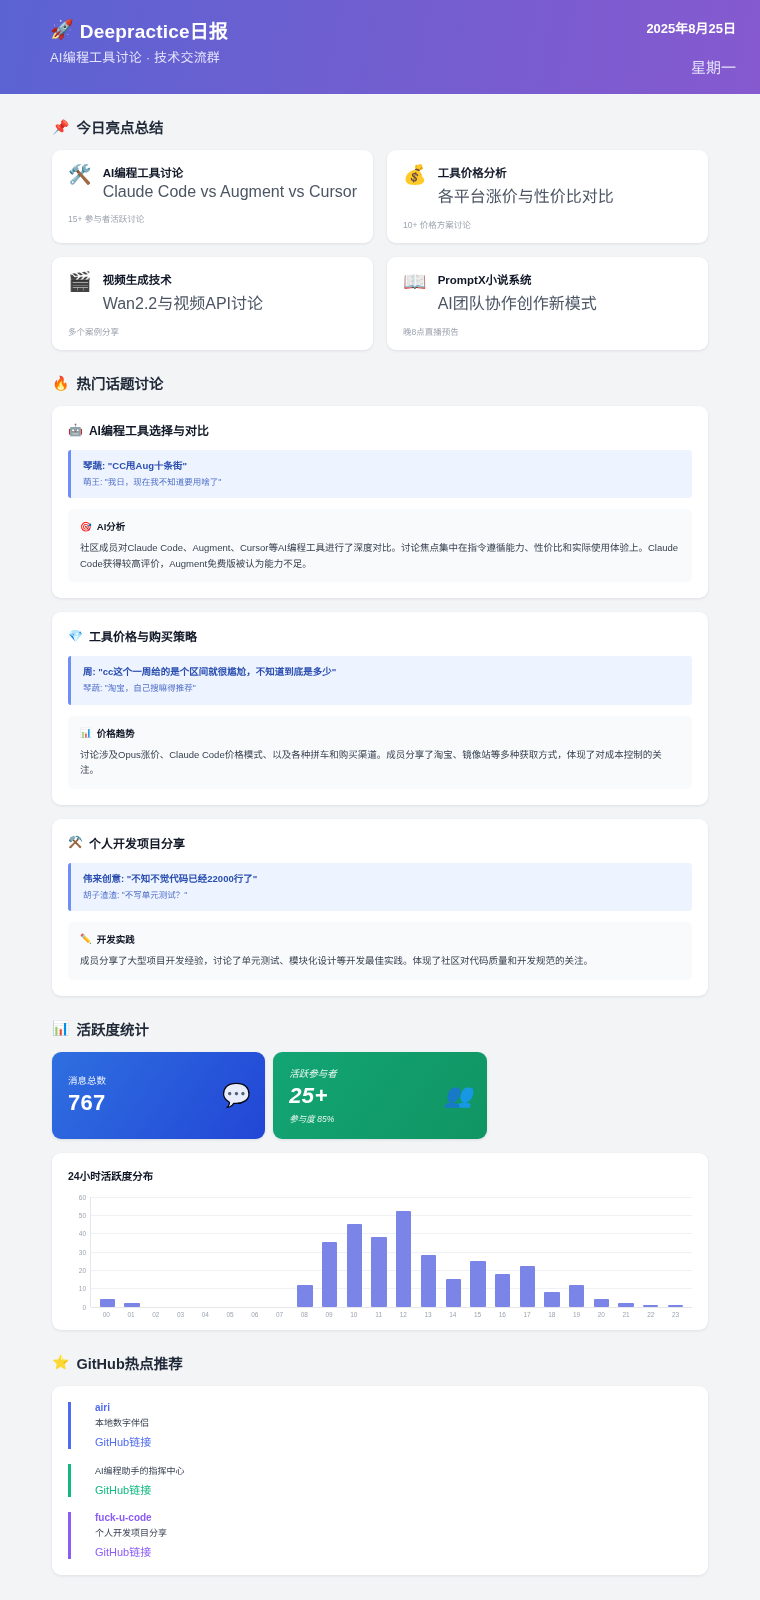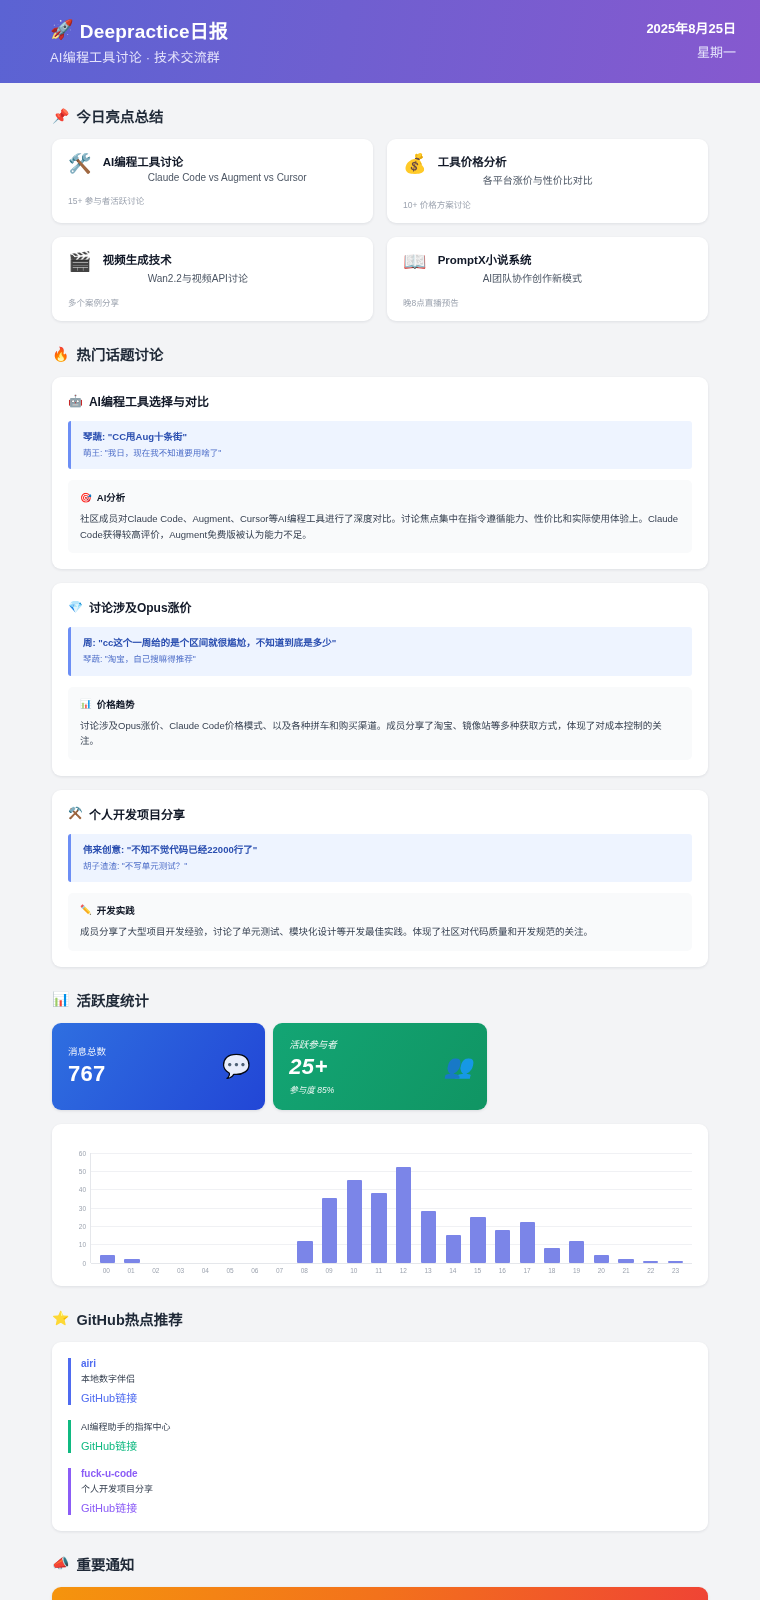--- a/index.html
+++ b/index.html
@@ -16,41 +16,41 @@
     background: linear-gradient(100deg, #5b63d3 0%, #6f5fd0 45%, #8659cf 100%);
     color: #fff;
     padding: 16px 24px 17px 50px;
     display: flex; align-items: flex-start; justify-content: space-between;
     min-height: 62px;
   }
   .brand-title { font-size: 19px; font-weight: bold; letter-spacing: .2px; display:flex; align-items:center; gap:6px; }
   .brand-sub { font-size: 13px; margin-top: 4px; color: #e4e2fb; letter-spacing:.2px; }
   .header-right { text-align: right; padding-top: 2px; }
   .header-date { font-size: 13px; font-weight: bold; }
-  .header-weekday { font-size: 13px; margin-top: 5px; color: #e2e0fa; }
+  .header-weekday { font-size: 15px; margin-top: 19px; color: #e2e0fa; }
 
   
   .content { padding: 0 30px; flex: 1 0 auto; }
   .section { margin-top: 22px; }
   .section-title {
     font-size: 14.5px; font-weight: bold; color: #1f2937;
     display: flex; align-items: center; gap: 7px; margin: 0 0 13px 22px;
   }
   .section-title .emoji { font-size: 14px; }
 
   
   .hl-grid { display: grid; grid-template-columns: 1fr 1fr; gap: 14px; margin: 0 22px; }
   .hl-card {
     background: #fff; border-radius: 9px; padding: 14px 16px 13px 16px;
     box-shadow: 0 1px 3px rgba(15,23,42,.09); min-height: 76px;
   }
   .hl-head { display: flex; align-items: flex-start; gap: 11px; }
   .hl-emoji { font-size: 19px; line-height: 1; padding-top: 1px; }
   .hl-title { font-size: 11.5px; font-weight: bold; color: #111827; }
-  .hl-desc { font-size: 10px; color: #4b5563; margin-top: 3px; margin-left: 45px; }
+  .hl-desc { font-size: 16px; color: #4b5563; margin-top: 3px; }
   .hl-meta { font-size: 8.5px; color: #9ca3af; margin-top: 11px; }
 
   
   .topic-card {
     background: #fff; border-radius: 9px; margin: 0 22px 14px 22px;
     padding: 15px 16px 16px 16px; box-shadow: 0 1px 3px rgba(15,23,42,.09);
   }
   .topic-title { font-size: 12px; font-weight: bold; color: #111827; display: flex; align-items: center; gap: 6px; }
   .quote-box {
     background: #eef4ff; border-left: 3px solid #6c8ef5; border-radius: 3px;
@@ -97,21 +97,21 @@
   .bar-slot { flex: 1; display: flex; flex-direction: column; justify-content: flex-end; align-items: center; height: 100%; }
   .bar { width: 62%; background: #7b85e8; border-radius: 1px; }
   .x-axis { display: flex; padding: 4px 4px 0 4px; margin-left: 22px; }
   .x-lab { flex: 1; text-align: center; font-size: 6.5px; color: #9ca3af; }
 
   
   .gh-card {
     background: #fff; border-radius: 9px; margin: 0 22px;
     padding: 16px 16px 16px 16px; box-shadow: 0 1px 3px rgba(15,23,42,.09);
   }
-  .gh-item { border-left: 3px solid #5b6ff0; padding: 0 0 0 10px; margin-bottom: 15px; }
+  .gh-item { border-left: 3px solid #5b6ff0; padding: 0 0 0 24px; margin-bottom: 15px; }
   .gh-item:last-child { margin-bottom: 0; }
   .gh-name { font-size: 10px; font-weight: bold; }
   .gh-desc { font-size: 9px; color: #374151; margin-top: 3px; }
   .gh-link { font-size: 11px; margin-top: 4px; }
 
   
   .notice-card {
     margin: 0 22px; border-radius: 9px; color: #fff;
     background: linear-gradient(100deg, #f5940d 0%, #f3721b 48%, #ef4136 100%);
     padding: 16px 18px 18px 18px; min-height: 140px;
@@ -213,21 +213,21 @@
             <span>🎯</span>
             <span>AI分析</span>
           </div>
           <div class="analysis-text">社区成员对Claude Code、Augment、Cursor等AI编程工具进行了深度对比。讨论焦点集中在指令遵循能力、性价比和实际使用体验上。Claude Code获得较高评价，Augment免费版被认为能力不足。</div>
         </div>
       </div>
 
       <div class="topic-card">
         <div class="topic-title">
           <span>💎</span>
-          <span>讨论涉及Opus涨价</span>
+          <span>工具价格与购买策略</span>
         </div>
         <div class="quote-box">
           <div class="quote-primary">周: "cc这个一周给的是个区间就很尴尬，不知道到底是多少"</div>
           <div class="quote-secondary">琴蔬: "淘宝，自己搜嘛得推荐"</div>
         </div>
         <div class="analysis-box">
           <div class="analysis-title">
             <span>📊</span>
             <span>价格趋势</span>
           </div>
@@ -267,20 +267,21 @@
         </div>
         <div class="stat-card stat-green">
           <div class="stat-label">活跃参与者</div>
           <div class="stat-value">25+</div>
           <div class="stat-sub">参与度 85%</div>
           <span class="stat-emoji">👥</span>
         </div>
       </div>
 
       <div class="chart-card">
+        <div class="chart-title">24小时活跃度分布</div>
         <div class="chart-wrap">
           <div class="chart-area">
             <div class="y-axis" id="y-axis">
                 <div class="y-tick" style="top: 110px;">0</div>
                 <div class="y-tick" style="top: 91.6667px;">10</div>
                 <div class="y-tick" style="top: 73.3333px;">20</div>
                 <div class="y-tick" style="top: 55px;">30</div>
                 <div class="y-tick" style="top: 36.6667px;">40</div>
                 <div class="y-tick" style="top: 18.3333px;">50</div>
                 <div class="y-tick" style="top: 0px;">60</div>

